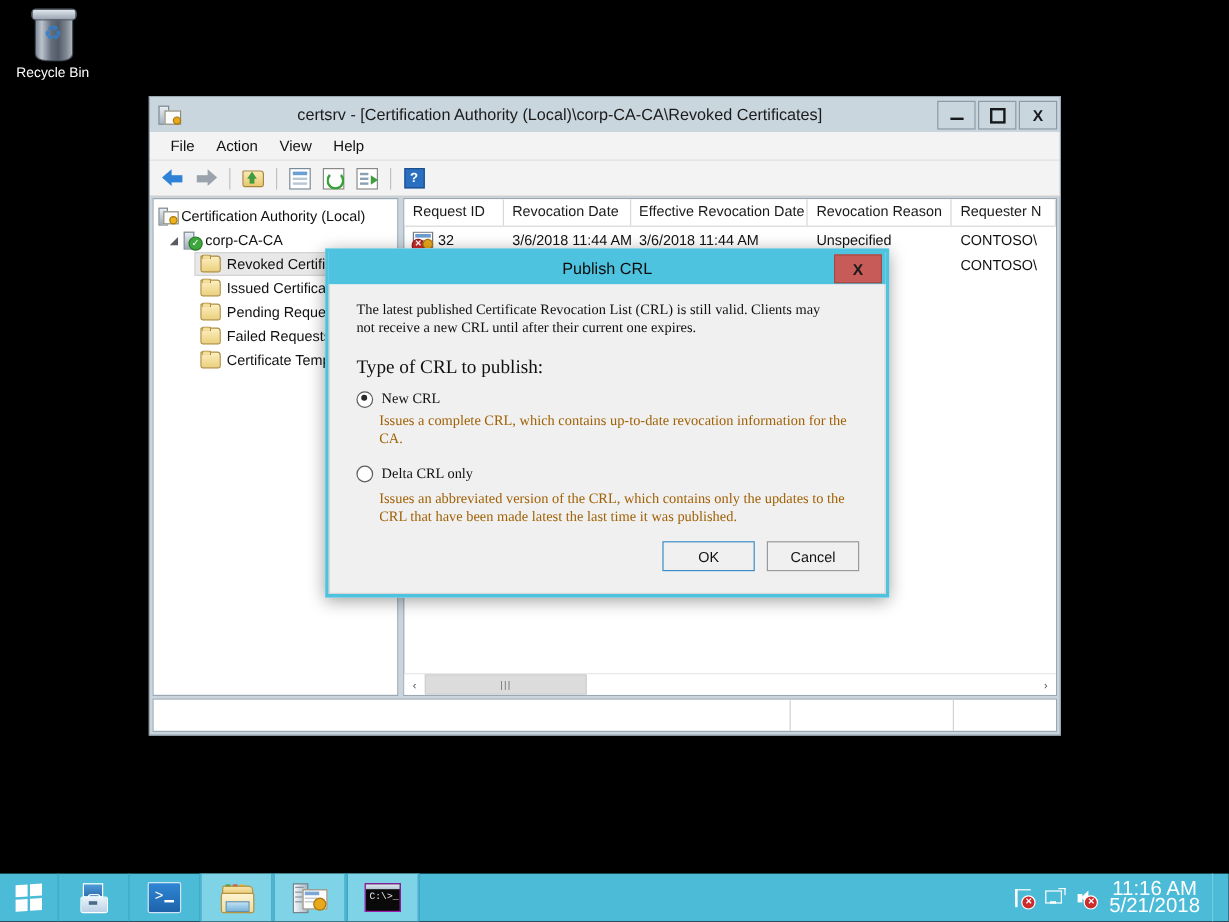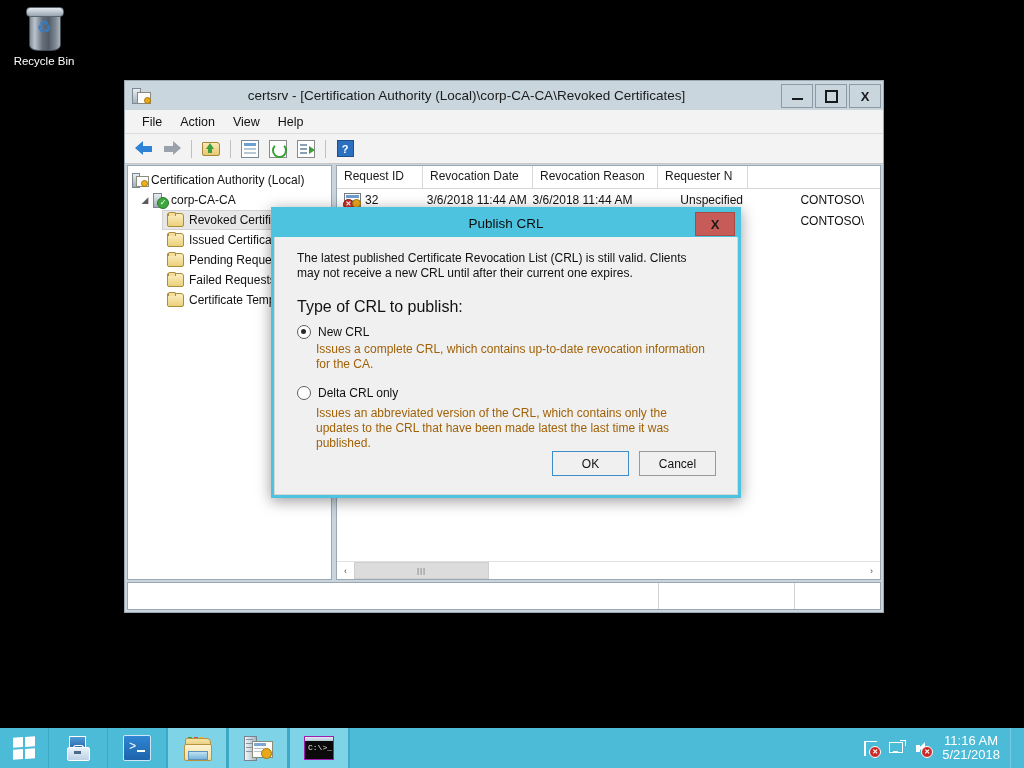--- a/index.html
+++ b/index.html
@@ -277,21 +277,21 @@
   }
   .dlg-title-text { font-size: 13.5px; color: #0d0d0d; }
   .dlg-close {
     position: absolute; right: 3px; top: 2px; width: 38px; height: 22px;
     background: #c75b57; border: 1px solid #a94a46;
     display: flex; align-items: center; justify-content: center;
     color: #1a1a1a; font-size: 13px; font-weight: bold; cursor: default;
   }
   .dlg-body { position: absolute; left:0; right:0; top:27px; bottom:0;
               background:#f0f0f0; border:1px solid #d7d7d7; border-top:none; }
-  .dlg-inner { padding: 14px 22px 0 22px; }
+  .dlg-inner { padding: 14px 22px 0 22px; font-family: Liberation Serif, serif; }
   .dlg-para { font-size: 12px; color: #111; line-height: 15px; width: 400px; }
   .dlg-label { font-size: 16px; color: #111; margin-top: 17px; }
   .radio-row { display: flex; align-items: center; margin-top: 9px; cursor: default; }
   .radio {
     width: 12px; height: 12px; border-radius: 50%;
     border: 1px solid #5d5d5d; background: #fff; flex: none; margin-right: 7px;
     position: relative;
   }
   .radio.checked:after {
     content:''; position:absolute; left:2.5px; top:2.5px; width:5px; height:5px;
@@ -394,21 +394,21 @@
   .net-mon { position:absolute; left:0; top:2px; width:12px; height:9px;
              border:1.6px solid #fff; }
   .net-stand { position:absolute; left:4px; top:11px; width:5px; height:2px; background:#fff; }
   .net-plug { position:absolute; right:0; top:0; width:5px; height:5px; border:1.6px solid #fff;
               border-left:none; border-bottom:none; }
   .spk-body { position:absolute; left:1px; top:5px; width:4px; height:7px; background:#fff; }
   .spk-cone { position:absolute; left:4px; top:2px; width:0; height:0;
               border-top:6.5px solid transparent; border-bottom:6.5px solid transparent;
               border-right:6px solid #fff; }
   .clock {
-    color: #ffffff; font-size: 13px; line-height: 14px; text-align: center; cursor: default;
+    color: #ffffff; font-size: 17px; line-height: 14px; text-align: center; cursor: default;
   }
   .show-desktop { width: 7px; height: 40px; border-left: 1px solid #74cbe2; }
 </style>
 </head>
 <body>
 
 <div id="screen">
 
   <div class="desktop">
 
@@ -533,20 +533,21 @@
           <div class="tree-row" style="margin-left:35px;padding-left:4px">
             <span class="icon-folder"></span>
             <span>Certificate Templates</span>
           </div>
         </div>
 
         <div class="list-pane">
           <div class="list-header">
             <div class="lh-cell" style="width:86px">Request ID</div>
             <div class="lh-cell" style="width:110px">Revocation Date</div>
+            <div class="lh-cell" style="width:154px">Effective Revocation Date</div>
             <div class="lh-cell" style="width:125px">Revocation Reason</div>
             <div class="lh-cell" style="width:90px">Requester N</div>
           </div>
 
           <div class="list-body">
             <div class="list-row">
               <div class="lr-cell" style="width:86px">
                 <span class="icon-revcert">
                   <span class="bar"></span>
                     <span class="l1"></span>

